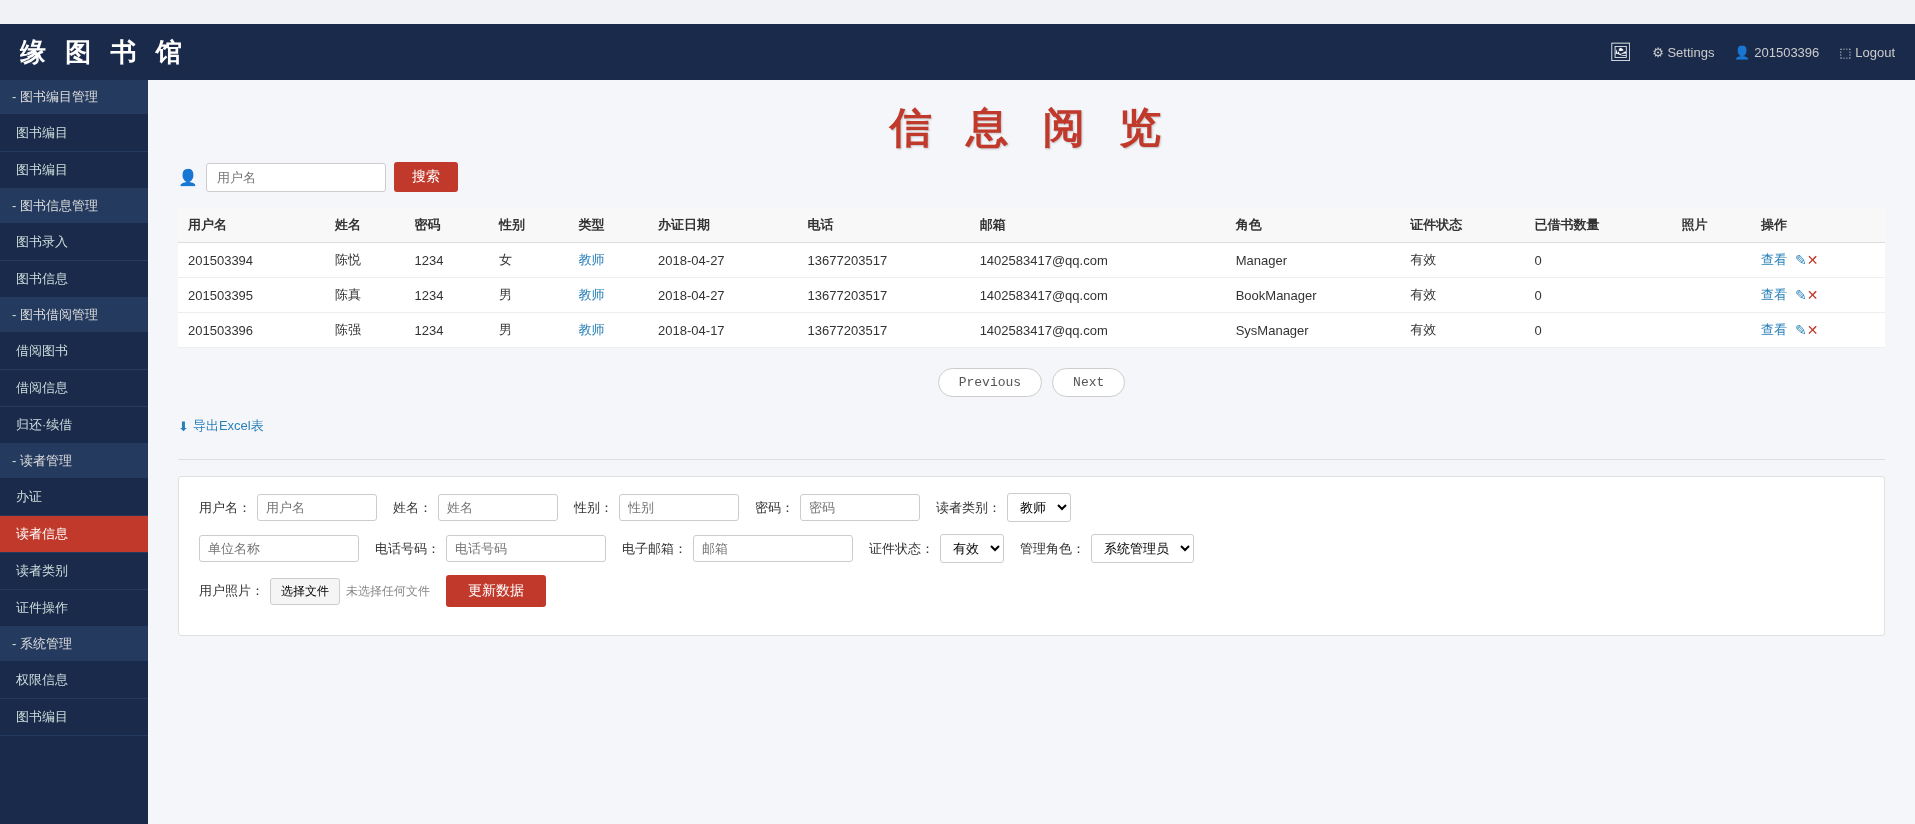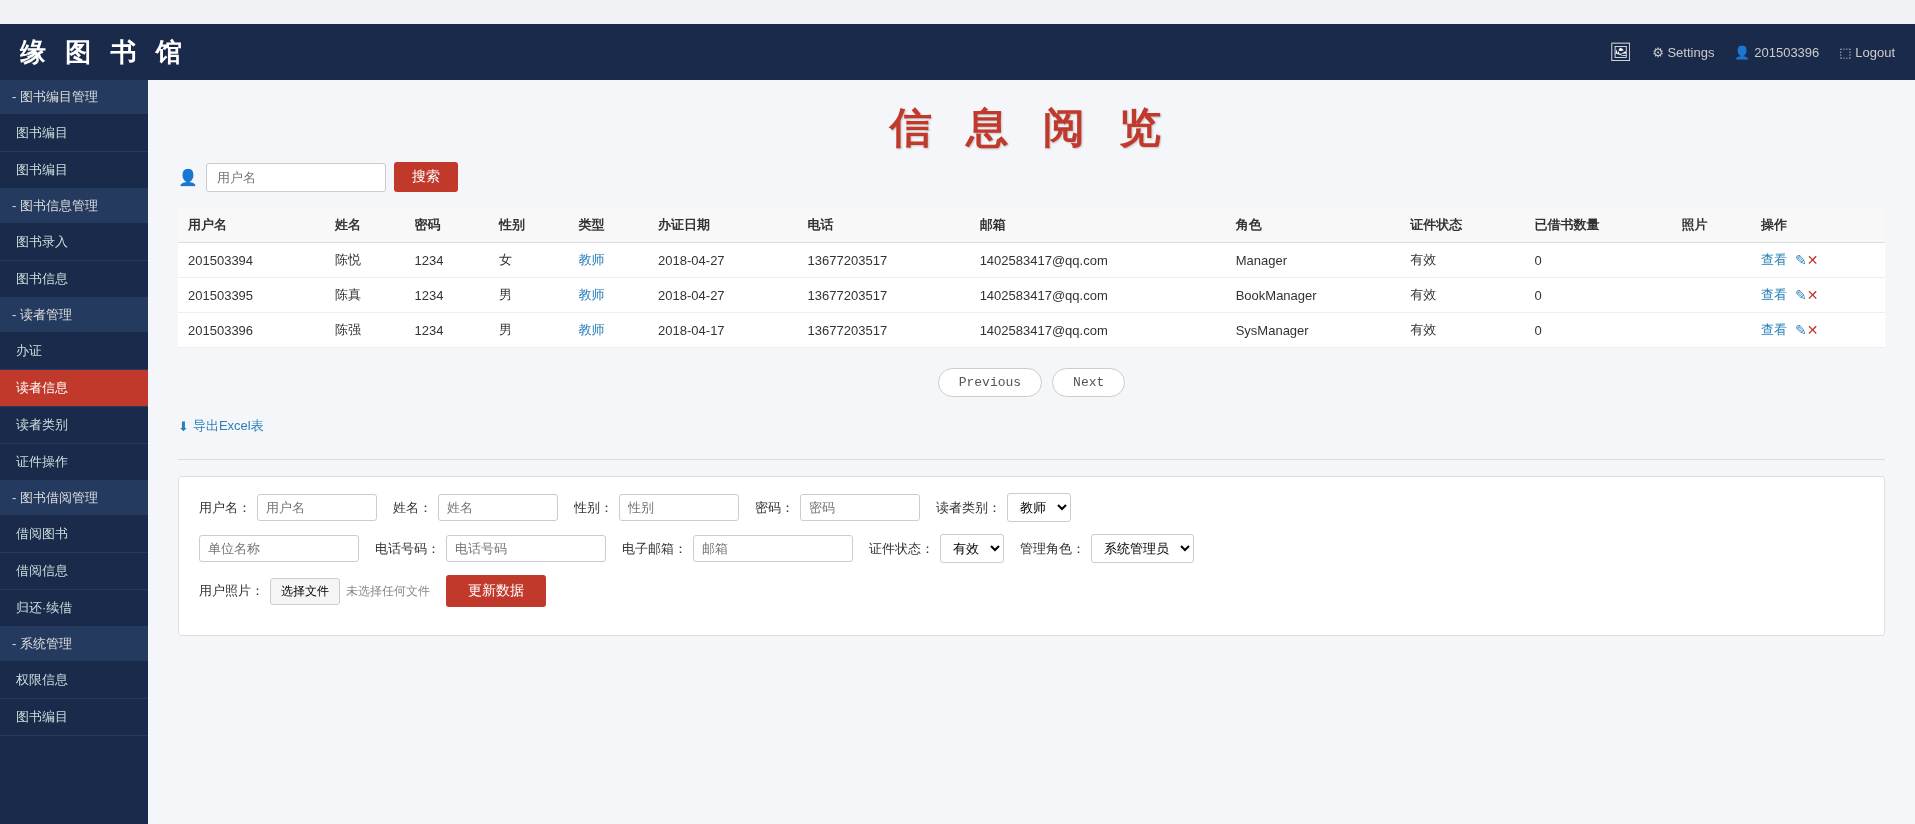--- a/index.html
+++ b/index.html
@@ -301,31 +301,31 @@
       <div class="sidebar-group-title">- 图书编目管理</div>
       <div class="sidebar-item">图书编目</div>
       <div class="sidebar-item">图书编目</div>
     </div>
     <div>
       <div class="sidebar-group-title">- 图书信息管理</div>
       <div class="sidebar-item">图书录入</div>
       <div class="sidebar-item">图书信息</div>
     </div>
     <div>
+      <div class="sidebar-group-title">- 图书借阅管理</div>
+      <div class="sidebar-item">借阅图书</div>
+      <div class="sidebar-item">借阅信息</div>
+      <div class="sidebar-item">归还·续借</div>
+    </div>
+    <div>
       <div class="sidebar-group-title">- 读者管理</div>
       <div class="sidebar-item">办证</div>
       <div class="sidebar-item active">读者信息</div>
       <div class="sidebar-item">读者类别</div>
       <div class="sidebar-item">证件操作</div>
-    </div>
-    <div>
-      <div class="sidebar-group-title">- 图书借阅管理</div>
-      <div class="sidebar-item">借阅图书</div>
-      <div class="sidebar-item">借阅信息</div>
-      <div class="sidebar-item">归还·续借</div>
     </div>
     <div>
       <div class="sidebar-group-title">- 系统管理</div>
       <div class="sidebar-item">权限信息</div>
       <div class="sidebar-item">图书编目</div>
     </div>
   </div>
 
   <div class="main">
 

